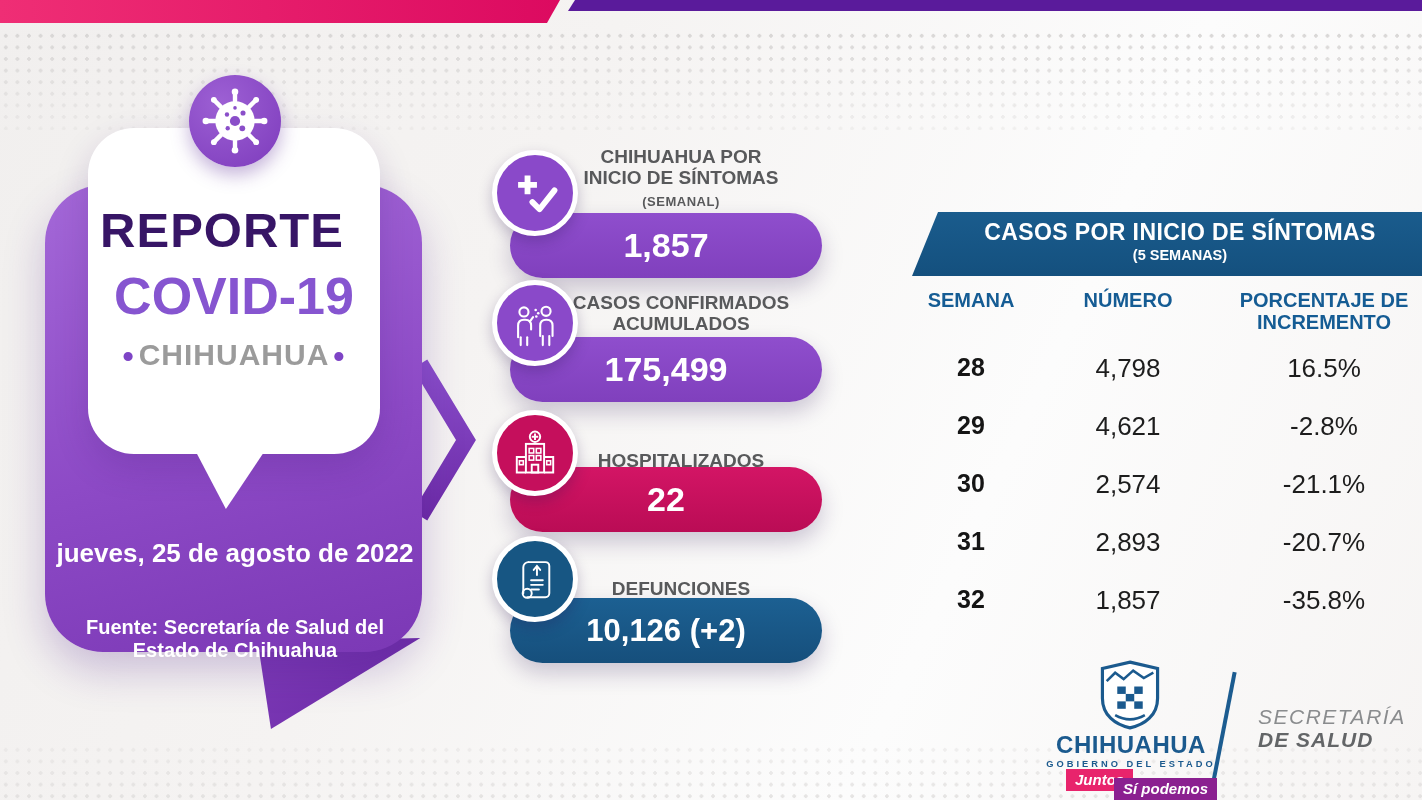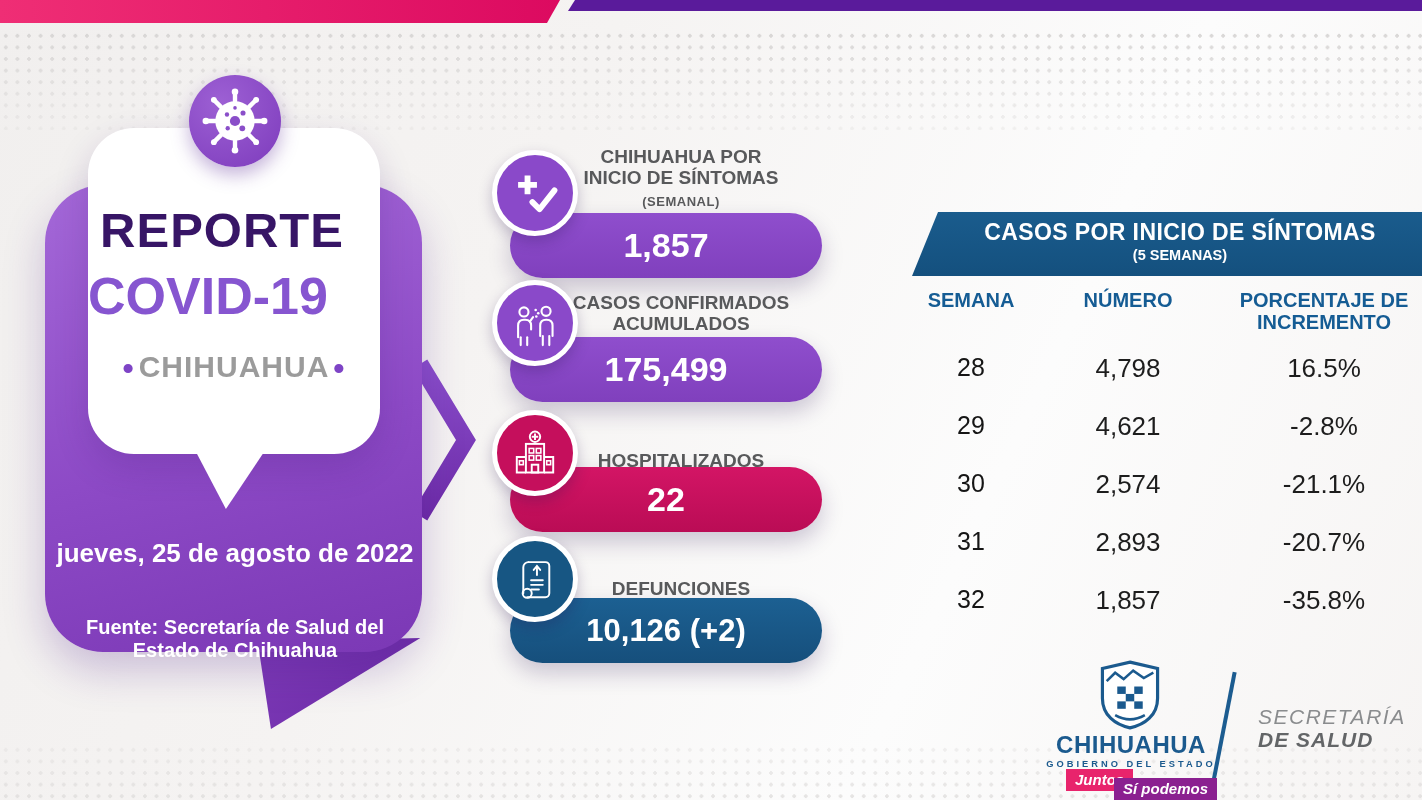--- a/index.html
+++ b/index.html
@@ -37,24 +37,24 @@
   .card{left:88px;top:128px;width:292px;height:326px;background:#fff;border-radius:46px;
     box-shadow:0 14px 34px rgba(60,20,110,.18);z-index:3;}
   .card-tail{left:196px;top:452px;width:68px;height:57px;background:#fff;
     clip-path:polygon(0 0,100% 0,44% 100%);z-index:3;}
   .virus-badge{left:189px;top:75px;width:92px;height:92px;border-radius:50%;
     background:radial-gradient(circle at 35% 30%,#9d60d4,#7d3bbc);
     box-shadow:0 8px 18px rgba(90,40,150,.35);z-index:4;
     display:flex;align-items:center;justify-content:center;}
   .title1{left:88px;top:202px;width:268px;text-align:center;font-size:49px;font-weight:800;
     color:#371566;letter-spacing:1px;z-index:5;}
-  .title2{left:88px;top:266px;width:292px;text-align:left;font-size:52px;font-weight:800;
+  .title2{left:88px;top:266px;width:292px;text-align:center;font-size:52px;font-weight:800;
     color:#8655d0;z-index:5;}
   .region-row{left:88px;top:338px;width:292px;text-align:center;z-index:5;
-    font-size:30px;font-weight:800;color:#9b9b9b;letter-spacing:1px;margin-top:12px;}
+    font-size:30px;font-weight:800;color:#9b9b9b;letter-spacing:1px;}
   .region-row .bullet{color:#7e44c6;font-size:32px;vertical-align:-2px;padding:0 4px;}
   .date{left:50px;top:538px;width:370px;text-align:center;font-size:26px;font-weight:700;
     color:#fff;z-index:5;}
   .source{left:50px;top:616px;width:370px;text-align:center;font-size:20px;font-weight:700;
     color:#fff;z-index:5;}
   
   .stat-label{left:556px;width:250px;text-align:center;color:#58595b;font-weight:800;
     font-size:19px;line-height:1.12;z-index:5;}
   .stat-label .sub{font-size:13px;letter-spacing:.5px;}
   .stat-label span:empty{display:none;}
@@ -73,21 +73,21 @@
   .banner{left:912px;top:212px;width:510px;height:64px;
     background:linear-gradient(180deg,#1a5c8d,#14507e);
     clip-path:polygon(26px 0,100% 0,100% 100%,0 100%);
     color:#fff;text-align:center;box-sizing:border-box;padding:7px 0 0 26px;z-index:2;}
   .banner-title{font-size:23px;font-weight:800;letter-spacing:.4px;}
   .banner-sub{font-size:14.5px;font-weight:700;margin-top:1px;}
   .thead,.trow{left:912px;width:510px;display:grid;grid-template-columns:118px 196px 196px;
     align-items:start;z-index:2;}
   .thead{top:289px;color:#155c94;font-weight:800;font-size:20px;line-height:1.12;text-align:center;}
   .trow{text-align:center;}
-  .cell-week{font-weight:400;color:#151515;font-size:25px;}
+  .cell-week{font-weight:700;color:#151515;font-size:25px;}
   .cell-num,.cell-pct{font-weight:400;color:#1d1d1d;font-size:26px;}
   
   .logo{left:1040px;top:655px;width:382px;height:145px;z-index:2;}
   .logo .shield{position:absolute;left:58px;top:5px;}
   .logo-name{position:absolute;left:0;top:76px;width:182px;text-align:center;
     font-size:24px;font-weight:800;color:#1b5a8e;letter-spacing:.5px;}
   .logo-sub{position:absolute;left:0;top:104px;width:182px;text-align:center;
     font-size:9.3px;font-weight:700;letter-spacing:3px;color:#1b5a8e;}
   .badge{position:absolute;color:#fff;font-style:italic;font-weight:800;font-size:15px;
     padding:2px 9px 3px;}

